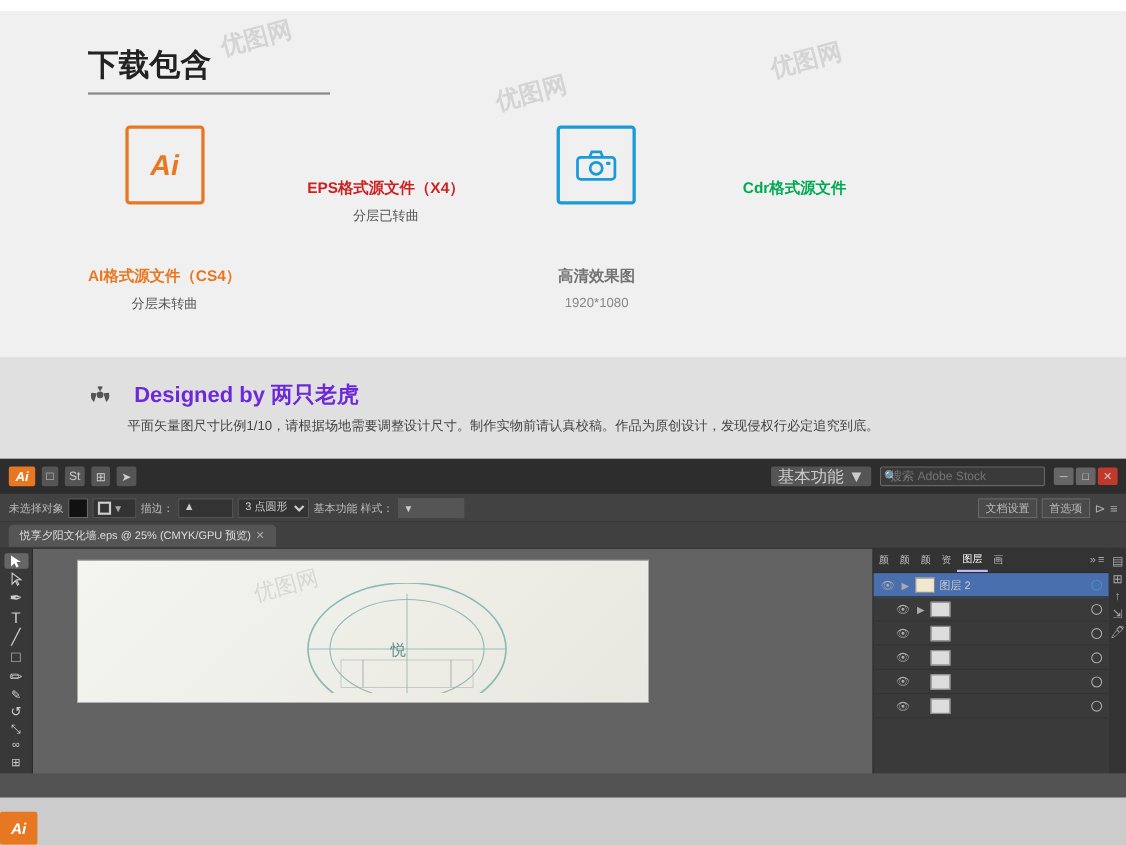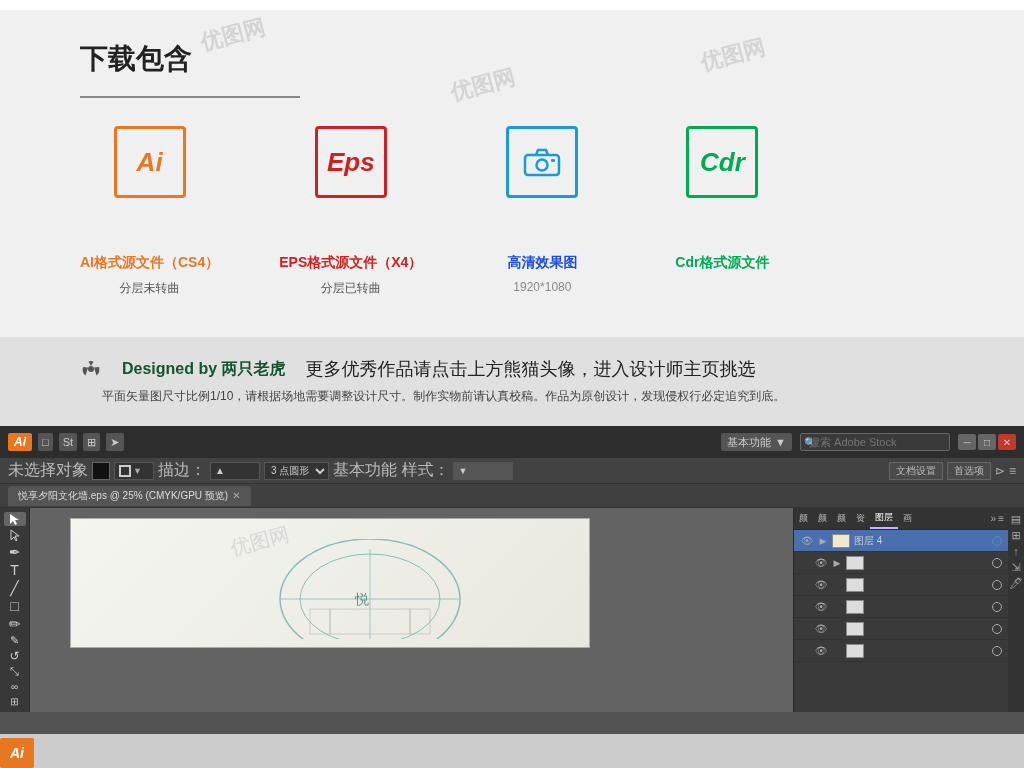--- a/index.html
+++ b/index.html
@@ -8,21 +8,21 @@
     
     .top-section {
       background: #f0f0f0;
       padding: 30px 80px 40px 80px;
       position: relative;
     }
     .section-title {
       font-size: 28px;
       font-weight: bold;
       color: #222;
-      margin-bottom: 18px;
+      margin-bottom: 6px;
     }
     .title-underline {
       width: 220px;
       height: 2px;
       background: #888;
       margin-bottom: 28px;
     }
     .file-types-row {
       display: flex;
       gap: 60px;
@@ -53,21 +53,21 @@
     .cdr-box { border-color: #00aa55; color: #00aa55; }
 
     .file-label-main {
       font-size: 14px;
       font-weight: bold;
       text-align: center;
       margin-top: 48px;
     }
     .ai-label { color: #e87722; }
     .eps-label { color: #cc2222; }
-    .photo-label { color: #1d4ed8; }
+    .photo-label { color: #737373; }
     .cdr-label { color: #00aa55; }
 
     .file-label-sub {
       font-size: 12px;
       color: #555;
       text-align: center;
     }
     .file-label-sub2 {
       font-size: 12px;
       color: #888;
@@ -81,33 +81,33 @@
       display: flex;
       flex-direction: column;
       gap: 6px;
     }
     .banner-top-row {
       display: flex;
       align-items: center;
       gap: 20px;
     }
     .designer-name {
-      font-size: 16px;
+      font-size: 20px;
       font-weight: bold;
-      color: #14532d;
+      color: #6d28d9;
     }
     .banner-cta {
       font-size: 18px;
       color: #222;
     }
     .banner-desc {
       font-size: 12px;
       color: #444;
       line-height: 1.6;
-      margin-left: 22px;
+      margin-left: 36px;
     }
 
     
     .ai-app {
       background: #535353;
       height: 308px;
       position: relative;
       overflow: hidden;
     }
 
@@ -146,21 +146,21 @@
     }
     .title-bar-spacer { flex: 1; }
     .title-bar-right {
       display: flex;
       align-items: center;
       gap: 8px;
     }
     .basic-func {
       background: #555;
       color: #ccc;
-      font-size: 11px;
+      font-size: 15px;
       height: 18px;
       padding: 0 6px;
       display: flex;
       align-items: center;
       gap: 4px;
       border-radius: 2px;
     }
     .search-bar {
       background: #3a3a3a;
       border: 1px solid #666;
@@ -213,21 +213,21 @@
       background: #424242;
       height: 26px;
       display: flex;
       align-items: center;
       padding: 0 8px;
       gap: 4px;
       border-bottom: 1px solid #333;
     }
     .toolbar-label {
       color: #bbb;
-      font-size: 16px;
+      font-size: 10px;
     }
     .toolbar-box {
       background: #333;
       border: 1px solid #555;
       color: #ccc;
       font-size: 10px;
       height: 18px;
       padding: 0 4px;
       display: flex;
       align-items: center;
@@ -488,61 +488,54 @@
 
     <div class="file-type-item">
       <div class="file-icon-box ai-box">
         <span>Ai</span>
       </div>
       <div class="file-label-main ai-label">AI格式源文件（CS4）</div>
       <div class="file-label-sub">分层未转曲</div>
     </div>
 
     <div class="file-type-item">
-      <div class="file-icon-box eps-box">
-        <span>Eps</span>
-      </div>
       <div class="file-label-main eps-label">EPS格式源文件（X4）</div>
       <div class="file-label-sub eps-label">分层已转曲</div>
     </div>
 
     <div class="file-type-item">
       <div class="file-icon-box photo-box">
         <svg width="38" height="30" viewBox="0 0 38 30" fill="none" xmlns="http://www.w3.org/2000/svg">
           <rect x="2" y="8" width="34" height="20" rx="3" stroke="#1a9ad7" stroke-width="2.5" fill="none"></rect>
           <path d="M13 8 L15 3 H23 L25 8" stroke="#1a9ad7" stroke-width="2.5" fill="none"></path>
           <circle cx="19" cy="18" r="5.5" stroke="#1a9ad7" stroke-width="2.5" fill="none"></circle>
           <rect x="28" y="12" width="4" height="3" rx="1" fill="#1a9ad7"></rect>
         </svg>
       </div>
       <div class="file-label-main photo-label">高清效果图</div>
       <div class="file-label-sub2">1920*1080</div>
     </div>
 
     <div class="file-type-item">
-      <div class="file-icon-box cdr-box">
-        <span>Cdr</span>
-      </div>
       <div class="file-label-main cdr-label">Cdr格式源文件</div>
     </div>
 
   </div>
 </div>
 
 <div class="middle-banner">
   <div class="banner-top-row">
 
     <svg width="22" height="22" viewBox="0 0 22 22">
       <circle cx="11" cy="11" r="3" fill="#555"></circle>
       <path d="M11 8 L8.5 3.5 A8 8 0 0 1 13.5 3.5 Z" fill="#555"></path>
       <path d="M8 9.5 L3 9 A8 8 0 0 0 5.5 17.5 Z" fill="#555"></path>
       <path d="M14 9.5 L19 9 A8 8 0 0 1 16.5 17.5 Z" fill="#555"></path>
     </svg>
     <span class="designer-name">Designed by 两只老虎</span>
-    <span class="banner-cta">更多优秀作品请点击上方熊猫头像，进入设计师主页挑选</span>
   </div>
   <div class="banner-desc">平面矢量图尺寸比例1/10，请根据场地需要调整设计尺寸。制作实物前请认真校稿。作品为原创设计，发现侵权行必定追究到底。</div>
 </div>
 
 <div class="ai-app">
 
   <div class="title-bar">
     <div class="ai-logo">Ai</div>
     <button class="title-bar-btn">□</button>
     <button class="title-bar-btn">St</button>
@@ -662,21 +655,21 @@
           <span style="color:#aaa;font-size:10px;cursor:pointer;">≡</span>
         </div>
       </div>
 
       <div class="layers-panel">
 
         <div class="layer-row active">
           <div class="eye-icon">👁</div>
           <div class="layer-expand">▶</div>
           <div class="layer-thumb" style="background:#f0e8d0;"></div>
-          <span class="layer-name">图层 4</span>
+          <span class="layer-name">图层 2</span>
           <div class="layer-circle" style="border-color:#4a8fc0;"></div>
         </div>
 
         <div class="layer-row" style="padding-left:20px;">
           <div class="eye-icon">👁</div>
           <div class="layer-expand">▶</div>
           <div class="layer-thumb"></div>
           <span class="layer-name"></span>
           <div class="layer-circle"></div>
         </div>

